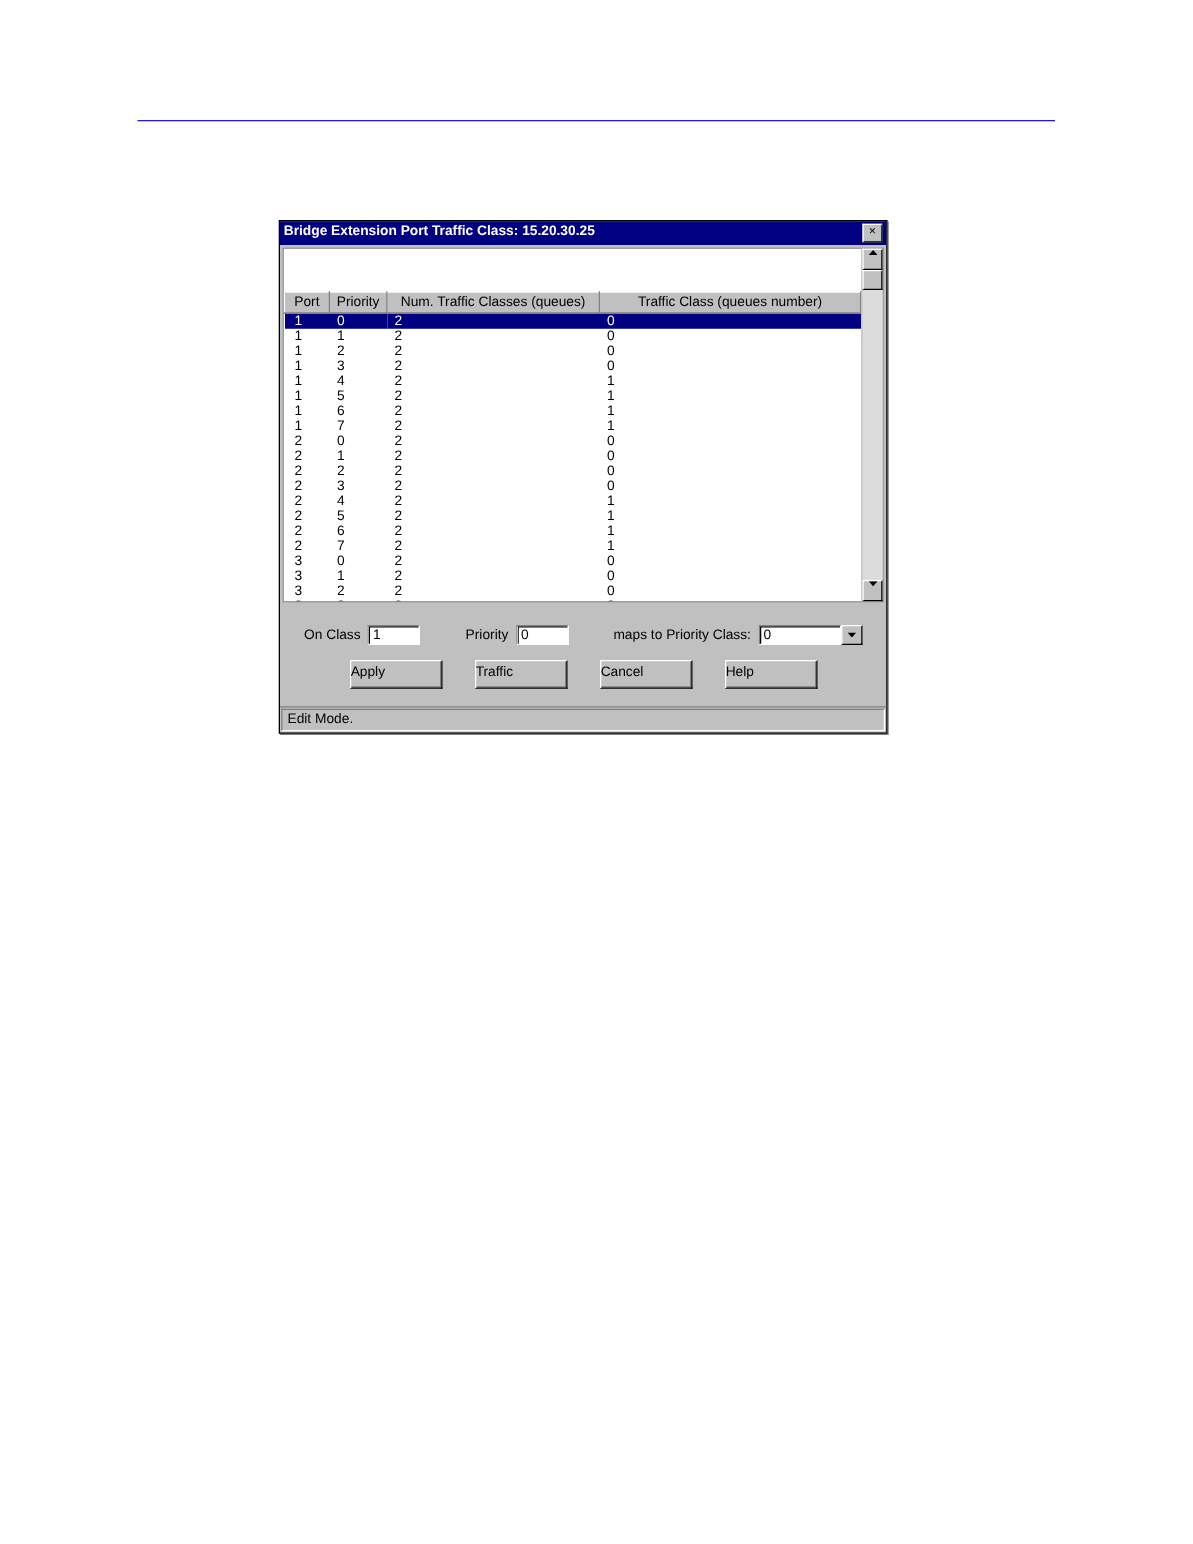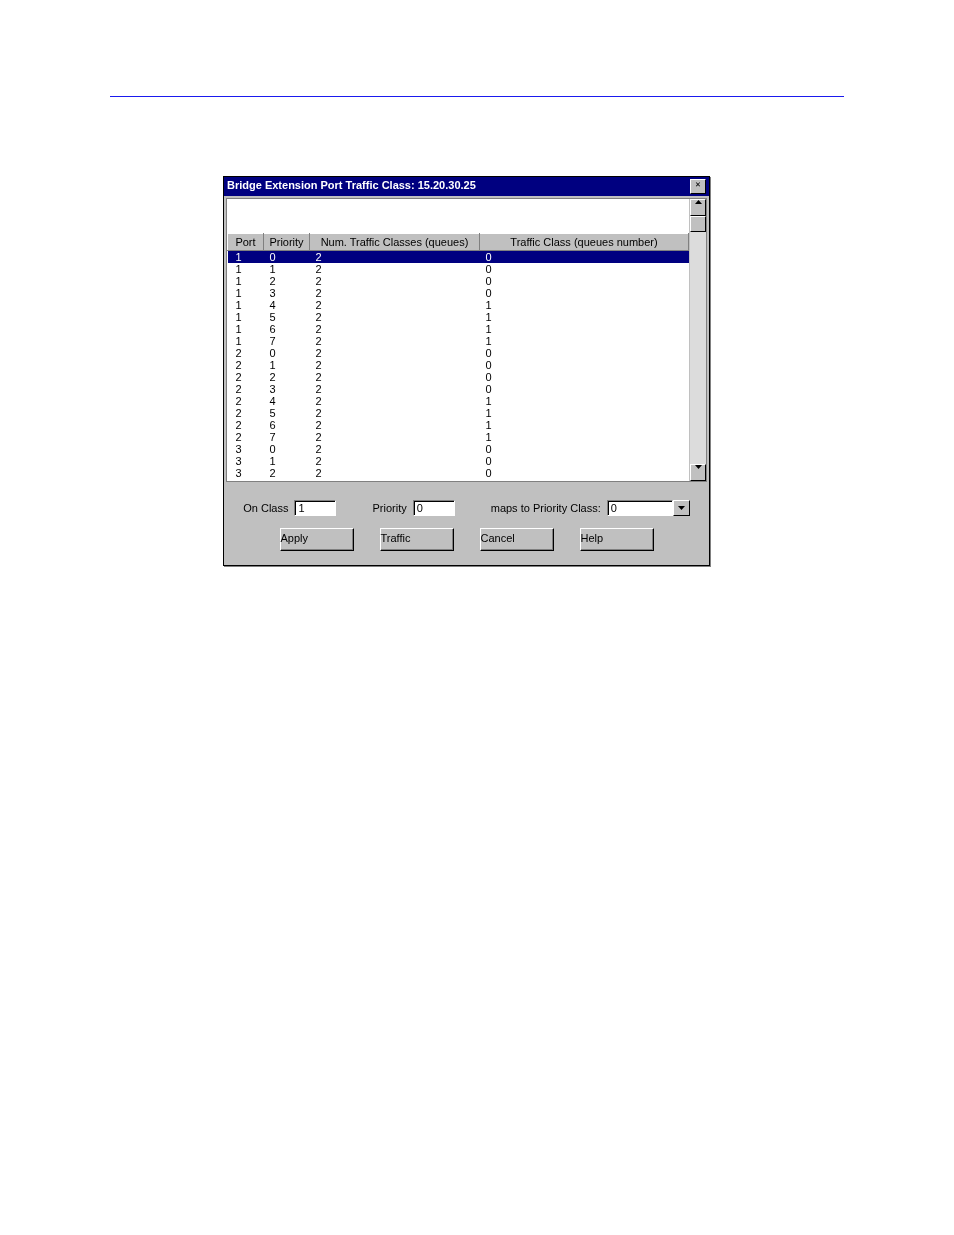--- a/index.html
+++ b/index.html
@@ -396,13 +396,16 @@
     </div>
 
     <div class="button-row">
       <div class="btn">Apply</div>
       <div class="btn">Traffic</div>
       <div class="btn">Cancel</div>
       <div class="btn">Help</div>
     </div>
   </div>
 
+  <div class="statusbar">
+    <div class="status-cell">Edit Mode.</div>
+  </div>
 </div>
 
 </body></html>

